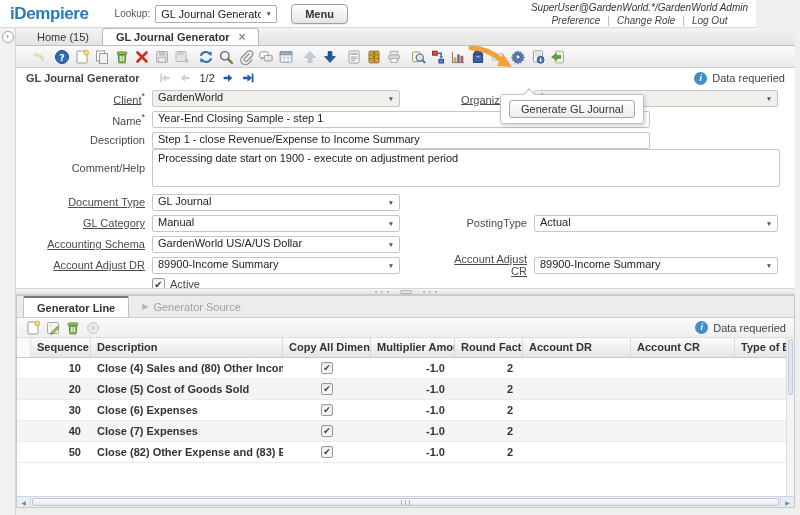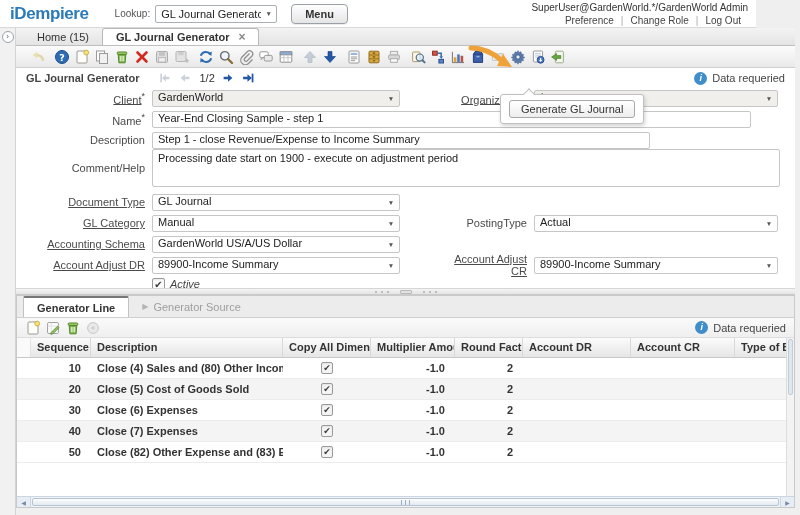--- a/index.html
+++ b/index.html
@@ -13,21 +13,21 @@
   .logo{font-size:17px;font-weight:bold;color:#2b7bb9;letter-spacing:-.4px;margin-right:26px;}
   .lookup-label{font-size:10px;color:#555;margin-right:5px;}
   .combo{width:122px;height:18px;border:1px solid #a9b0b8;border-radius:2px;background:#fff;
          display:flex;align-items:center;padding-left:5px;}
   .combo .val{font-size:11px;color:#222;white-space:nowrap;overflow:hidden;flex:1;}
   .combo .arrow{width:15px;height:16px;display:flex;align-items:center;justify-content:center;
                 font-size:6.5px;color:#555;}
   .menu-btn{margin-left:14px;height:20px;padding:0 13px;border:1px solid #9aa0a8;border-radius:4px;
             background:linear-gradient(#fefefe,#e5e5e5);font-weight:bold;font-size:11px;color:#333;
             font-family:inherit;box-shadow:0 1px 1px rgba(0,0,0,.08);}
-  .user-block{position:absolute;right:8px;top:2px;text-align:right;}
+  .user-block{position:absolute;right:8px;top:2px;text-align:center;font-style:italic;}
   .user-info{font-size:10px;color:#333;line-height:12px;}
   .user-links{font-size:10px;color:#444;line-height:13px;}
   .user-links .lnk{cursor:pointer;padding:0 7px;}
   .user-links .sep{color:#aaa;}
 
   
   .side-strip{position:absolute;left:0;top:28px;width:16px;height:487px;background:#f1f1f1;border-right:1px solid #d4d4d4;}
   .collapse-btn{margin:3px auto 0 auto;width:12px;height:12px;border:1px solid #9aa4ae;border-radius:50%;
                 background:#fff;color:#55606c;font-size:8px;line-height:10px;text-align:center;}
 
@@ -79,21 +79,21 @@
   .req{font-size:9px;color:#444;vertical-align:super;}
   .fld{height:17px;border:1px solid #c6c6c6;border-radius:2px;background:#fff;font-size:11px;color:#222;
        display:flex;align-items:flex-start;padding-left:5px;position:relative;}
   .fld.ro{background:#f0efec;}
   .fld .darr{margin-left:auto;width:16px;height:15px;display:flex;align-items:center;justify-content:center;
              font-size:6.5px;color:#555;}
   .fld.ta{height:38px;align-items:flex-start;padding-top:2px;}
   .checkbox{width:13px;height:13px;border:1px solid #9a9a9a;border-radius:2px;background:#fdfdfd;font-size:10px;
             line-height:12px;text-align:center;color:#3a3a3a;display:inline-block;
             box-shadow:inset 0 1px 2px rgba(0,0,0,.08);}
-  .active-label{margin-left:5px;font-size:11px;color:#444;font-style:italic;}
+  .active-label{margin-left:5px;font-size:11px;color:#444;}
 
   
   .splitter{position:absolute;left:0;top:260px;width:100%;height:7px;background:linear-gradient(#f4f4f4,#e4e4e4);
             border-top:1px solid #d6d6d6;border-bottom:1px solid #cacaca;display:flex;align-items:center;justify-content:center;}
   .dotgrp{display:flex;margin:0 9px;}
   .dotgrp i{width:2px;height:2px;background:#aeaeae;border-radius:50%;margin:0 2px;}
   .grip-box{width:12px;height:4px;border:1px solid #b9b9b9;background:#e2e2e2;border-radius:1px;}
 
   
   .detail{position:absolute;left:0;top:267px;width:100%;height:213px;border:1px solid #c9c9c9;background:#fff;
@@ -449,21 +449,21 @@
       <div class="frow rcol" style="top:1px">
         <span class="flabel"><span class="lnk">Organization</span><sup class="req">*</sup></span>
         <div class="fld ro" style="width:244px">
           <span>*</span>
           <span class="darr">▼</span>
         </div>
       </div>
 
       <div class="frow" style="top:22px">
         <span class="flabel"><span>Name</span><sup class="req">*</sup></span>
-        <div class="fld" style="width:599px">
+        <div class="fld" style="width:498px">
           <span>Year-End Closing Sample - step 1</span>
         </div>
       </div>
 
       <div class="frow" style="top:43px">
         <span class="flabel"><span>Description</span></span>
         <div class="fld" style="width:498px">
           <span>Step 1 - close Revenue/Expense to Income Summary</span>
         </div>
       </div>

